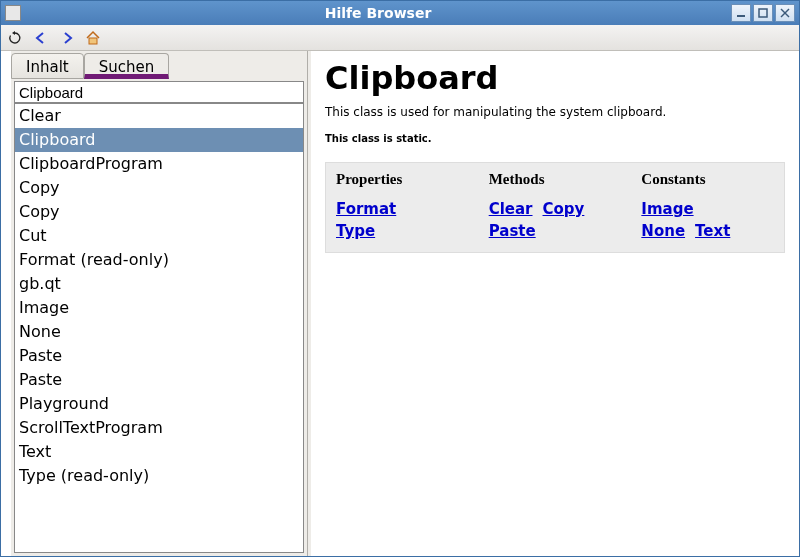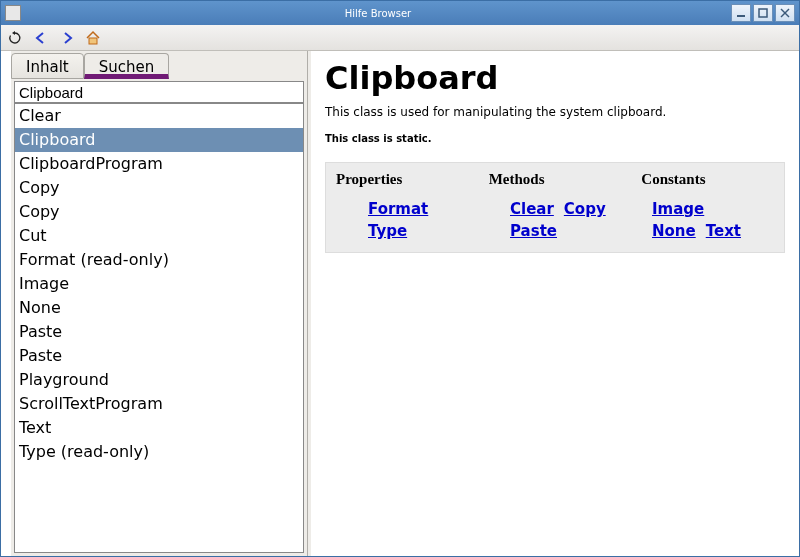--- a/index.html
+++ b/index.html
@@ -22,22 +22,22 @@
 }
 .titlebar .app-icon {
   width: 16px; height: 16px;
   background: #e8e8e8;
   border: 1px solid #888;
   margin-right: 6px;
 }
 .titlebar .title-text {
   flex: 1;
   text-align: center;
-  font-weight: normal;
-  font-size: 10px;
+  font-weight: bold;
+  font-size: 14px;
 }
 .titlebar .win-btn {
   width: 20px; height: 18px;
   background: linear-gradient(to bottom, #eef4fb, #cfe0f2);
   border: 1px solid #6a8fb8;
   margin-left: 2px;
   display: flex;
   align-items: center;
   justify-content: center;
   color: #3b5a7a;
@@ -149,21 +149,20 @@
   font-family: Liberation Serif, serif;
 }
 .members-table .hdr-cell {
   flex: 1;
   padding: 8px 10px 6px 10px;
   font-weight: bold;
   font-size: 15px;
 }
 .members-table .body-row {
   display: flex;
-  padding-left: 32px;
 }
 .members-table .body-cell {
   flex: 1;
   padding: 4px 10px 10px 10px;
   font-size: 15px;
   line-height: 22px;
 }
 .members-table a {
   color: #0000cc;
   text-decoration: underline;
@@ -234,20 +233,21 @@
     </div>
     <input class="search-box" type="text" value="Clipboard" style="">
     <div class="result-list" id="result-list">
         <div class="result-item">Clear</div>
         <div class="result-item selected">Clipboard</div>
         <div class="result-item">ClipboardProgram</div>
         <div class="result-item">Copy</div>
         <div class="result-item">Copy</div>
         <div class="result-item">Cut</div>
         <div class="result-item">Format (read-only)</div>
+        <div class="result-item">gb.qt</div>
         <div class="result-item">Image</div>
         <div class="result-item">None</div>
         <div class="result-item">Paste</div>
         <div class="result-item">Paste</div>
         <div class="result-item">Playground</div>
         <div class="result-item">ScrollTextProgram</div>
         <div class="result-item">Text</div>
         <div class="result-item">Type (read-only)</div>
       </div>
   </div>

